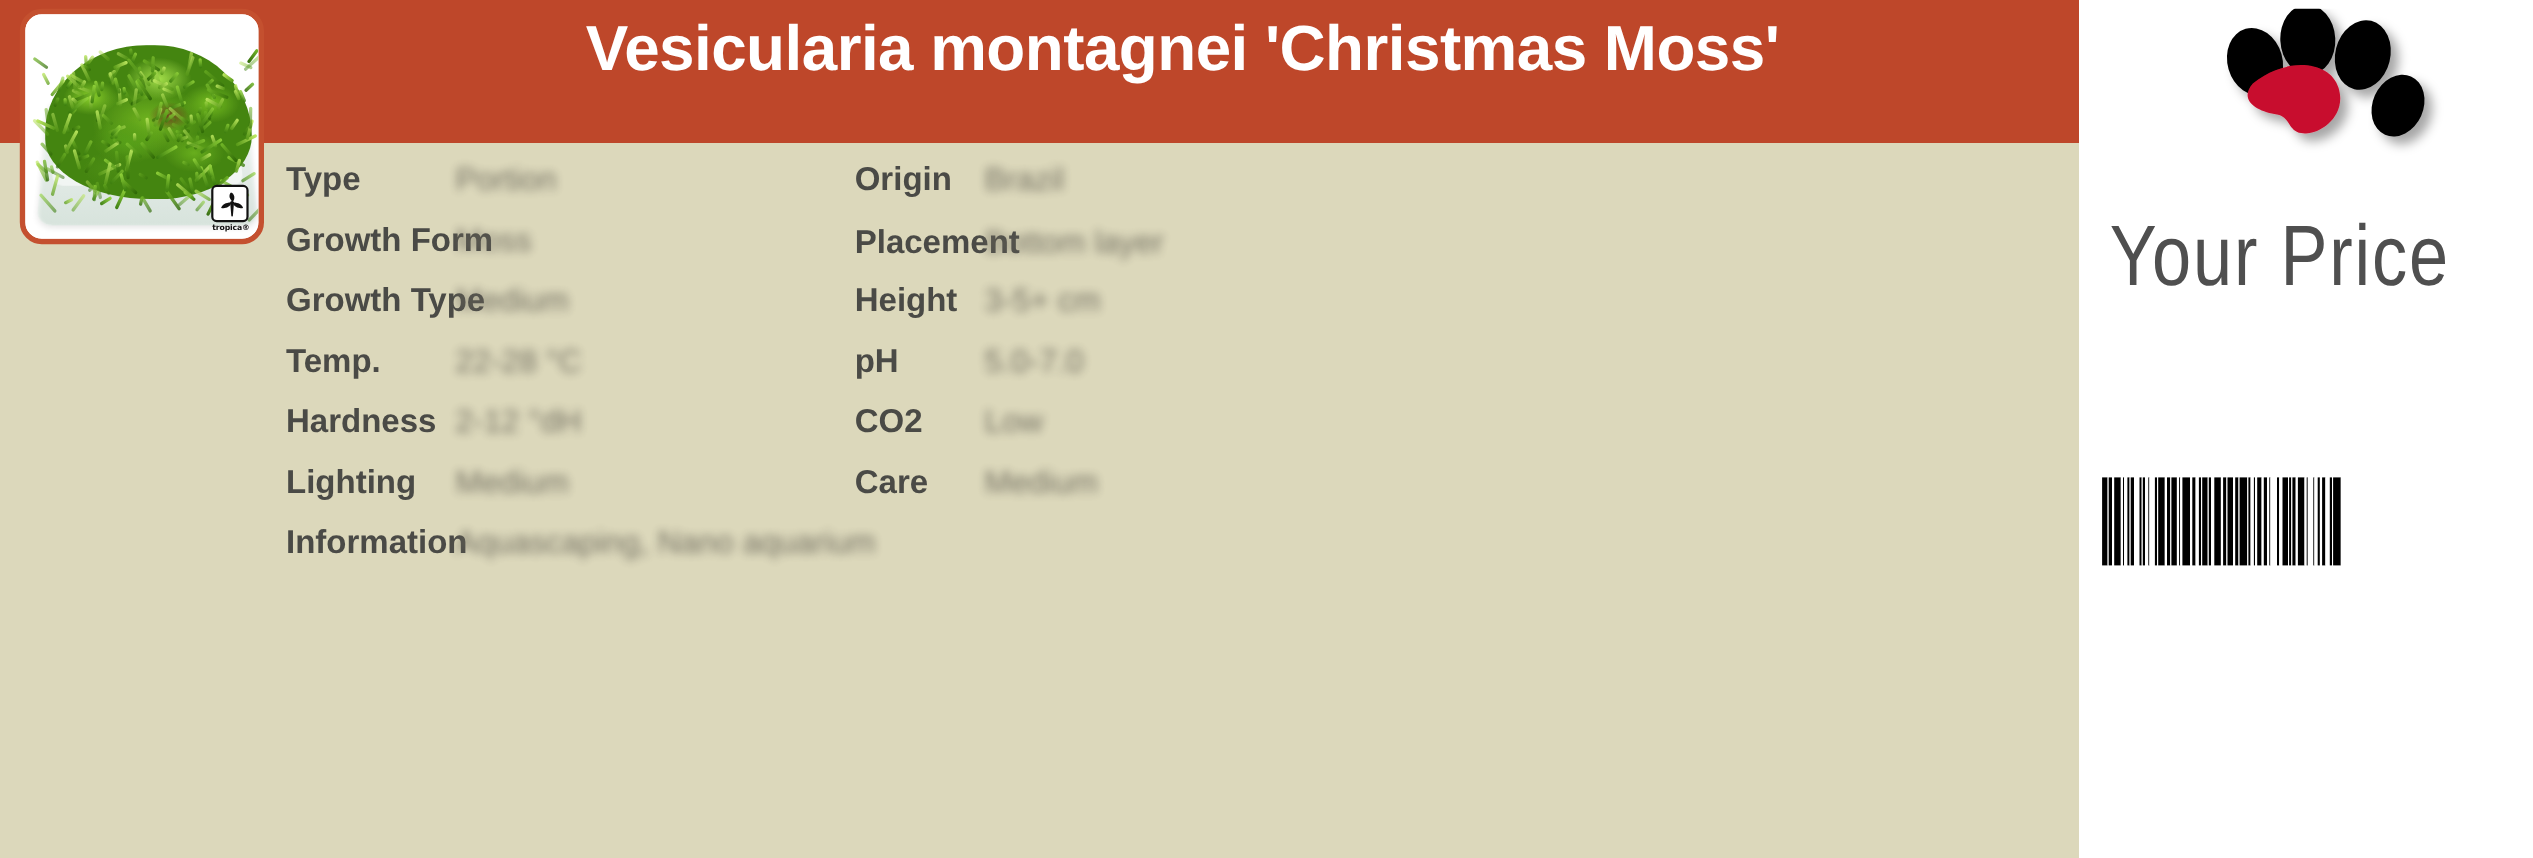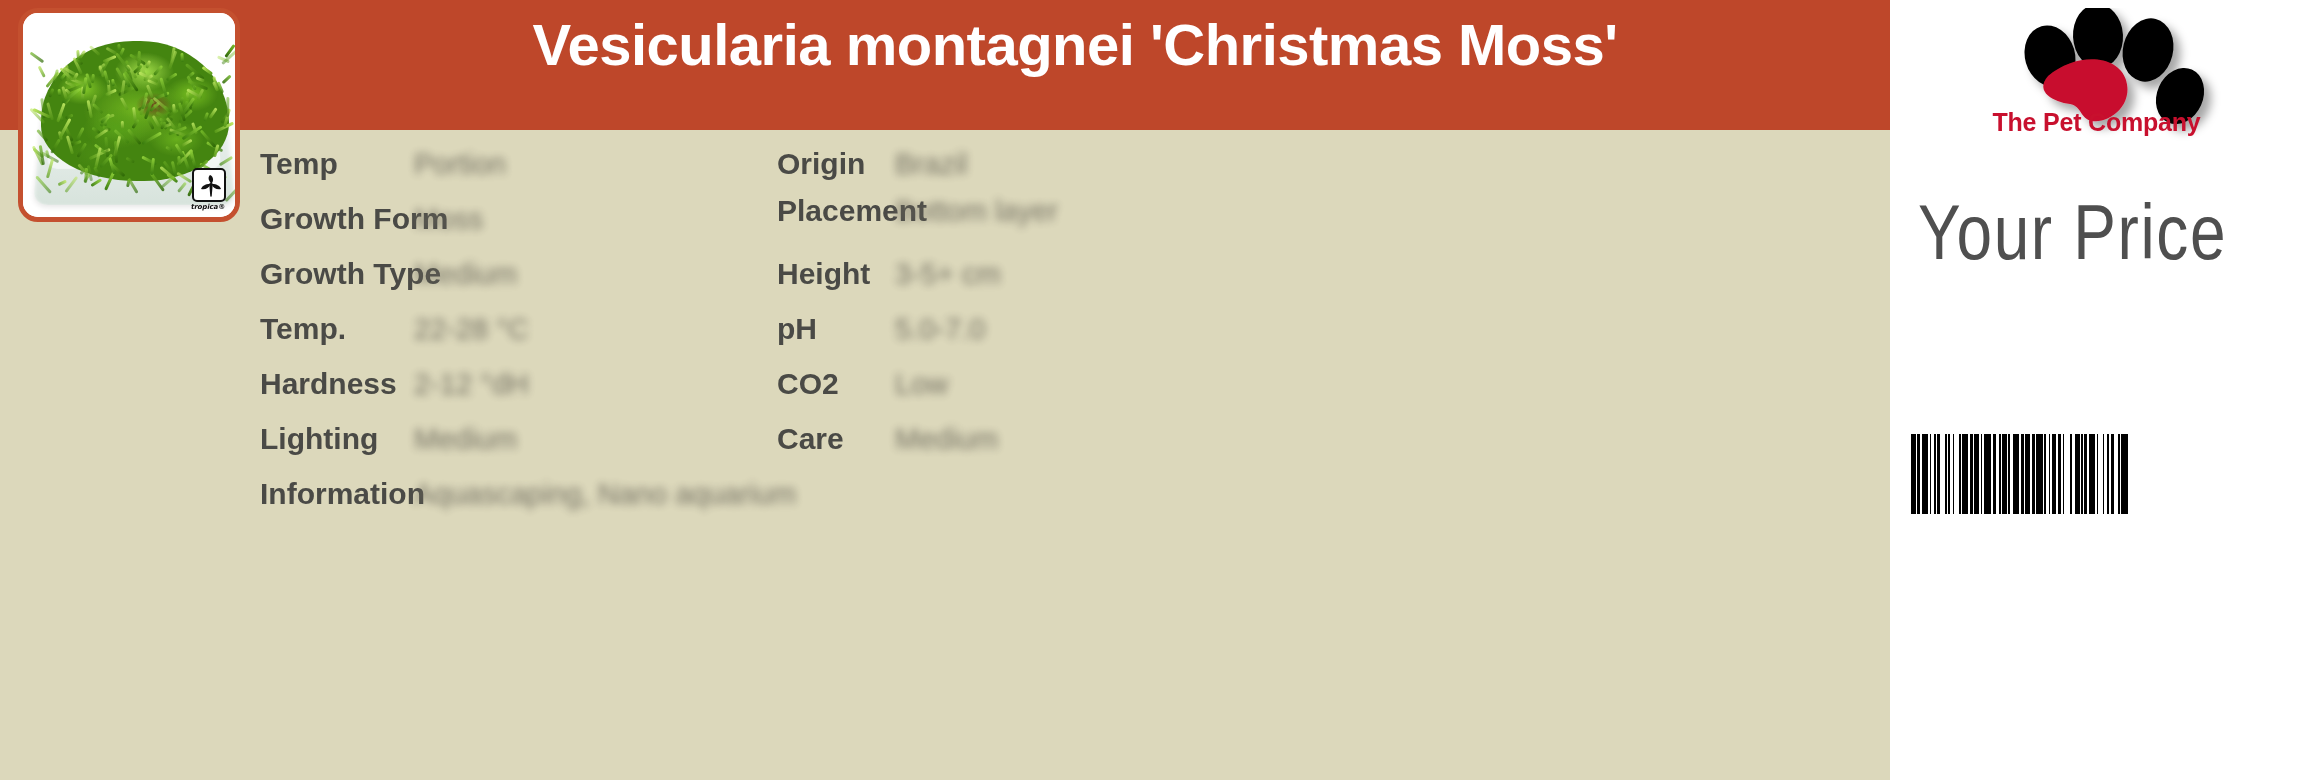--- a/index.html
+++ b/index.html
@@ -63,22 +63,21 @@
   }
   .moss-tufts{position:absolute;inset:0;}
   .moss-tufts i{
     position:absolute;display:block;width:3px;border-radius:2px;
     background:linear-gradient(180deg,#a9d95c,#4e8523);
     transform-origin:50% 100%;
   }
   
   .tropica{
     position:absolute;right:8px;bottom:6px;width:36px;z-index:7;
-    text-align:left;
-    font-style:italic;
+    text-align:right;
   }
   .tropica .box{
     width:34px;height:34px;border:2px solid #111;border-radius:5px;
     box-sizing:border-box;background:#fff;position:relative;margin:0 auto;
   }
   .tropica .box svg{position:absolute;left:3px;top:2px;}
   .tropica .word{
     font-family:"DejaVu Sans",sans-serif;font-size:7px;font-weight:700;
     color:#111;letter-spacing:-.1px;margin-top:1px;line-height:8px;
   }
@@ -387,21 +386,21 @@
       </div>
       <div class="word">tropica®</div>
     </div>
   </div>
 
   <div class="title">Vesicularia montagnei 'Christmas Moss'</div>
 
   <div class="specs">
     <div id="col-a" class="col-a">
         <div class="spec-row" style="top: 14px; left: 0px; right: 0px;">
-          <div class="spec-label">Temp</div>
+          <div class="spec-label">Type</div>
           <div class="spec-value">Portion</div>
         </div>
         <div class="spec-row" style="top: 69px; left: 0px; right: 0px;">
           <div class="spec-label">Growth Form</div>
           <div class="spec-value">Moss</div>
         </div>
         <div class="spec-row" style="top: 124px; left: 0px; right: 0px;">
           <div class="spec-label">Growth Type</div>
           <div class="spec-value">Medium</div>
         </div>
@@ -420,21 +419,21 @@
         <div class="spec-row" style="top: 344px; left: 0px; right: 0px;">
           <div class="spec-label">Information</div>
           <div class="spec-value">Aquascaping, Nano aquarium</div>
         </div>
       </div>
     <div id="col-b" class="col-b">
         <div class="spec-row" style="top: 14px; left: 0px; right: 0px;">
           <div class="spec-label">Origin</div>
           <div class="spec-value">Brazil</div>
         </div>
-        <div class="spec-row" style="top: 61px; left: 0px; right: 0px;">
+        <div class="spec-row" style="top: 71px; left: 0px; right: 0px;">
           <div class="spec-label">Placement</div>
           <div class="spec-value">Bottom layer</div>
         </div>
         <div class="spec-row" style="top: 124px; left: 0px; right: 0px;">
           <div class="spec-label">Height</div>
           <div class="spec-value">3-5+ cm</div>
         </div>
         <div class="spec-row" style="top: 179px; left: 0px; right: 0px;">
           <div class="spec-label">pH</div>
           <div class="spec-value">5.0-7.0</div>
@@ -460,21 +459,20 @@
       <g filter="url(#sh)">
         <ellipse cx="92" cy="48" rx="25" ry="31" fill="#000" transform="rotate(-16 92 48)"></ellipse>
         <ellipse cx="140" cy="28" rx="25" ry="32" fill="#000" transform="rotate(-3 140 28)"></ellipse>
         <ellipse cx="190" cy="42" rx="25" ry="32" fill="#000" transform="rotate(14 190 42)"></ellipse>
         <ellipse cx="222" cy="88" rx="23" ry="29" fill="#000" transform="rotate(24 222 88)"></ellipse>
         <path d="M90 68 C118 44 160 46 168 72 C176 98 150 116 134 113
                  C122 111 124 98 112 96 C96 94 76 84 90 68 Z" fill="#c8102e"></path>
       </g>
     </svg>
   </div>
-  <div class="brand">The Pet Company</div>
   <div class="your-price">Your Price</div>
   <div class="barcode" id="barcode">
       <span style="width: 4.65px; background: rgb(0, 0, 0);"></span>
       <span style="width: 1.55px; background: rgb(255, 255, 255);"></span>
       <span style="width: 3.1px; background: rgb(0, 0, 0);"></span>
       <span style="width: 1.55px; background: rgb(255, 255, 255);"></span>
       <span style="width: 6.2px; background: rgb(0, 0, 0);"></span>
       <span style="width: 1.55px; background: rgb(255, 255, 255);"></span>
       <span style="width: 1.55px; background: rgb(0, 0, 0);"></span>
       <span style="width: 3.1px; background: rgb(255, 255, 255);"></span>

